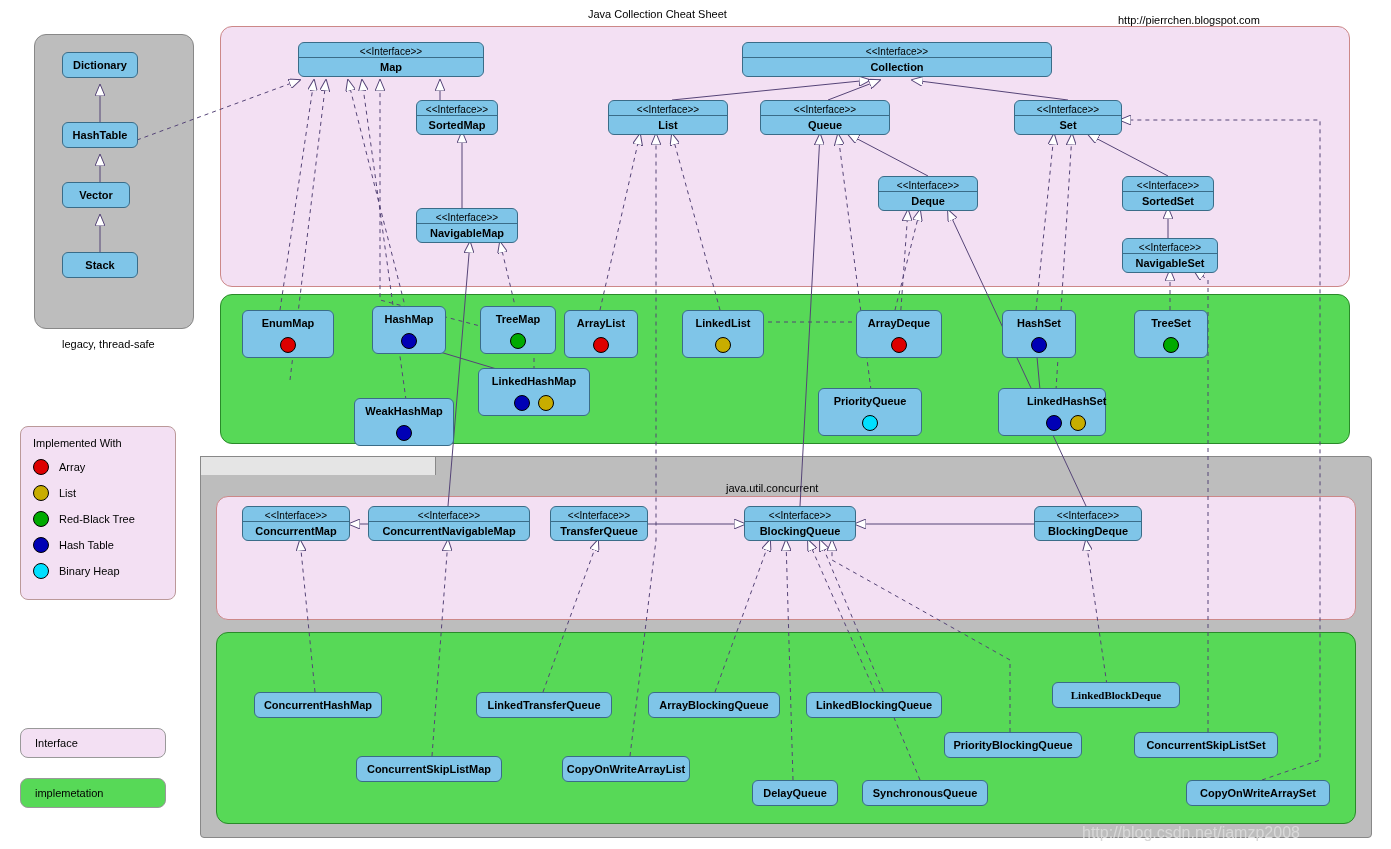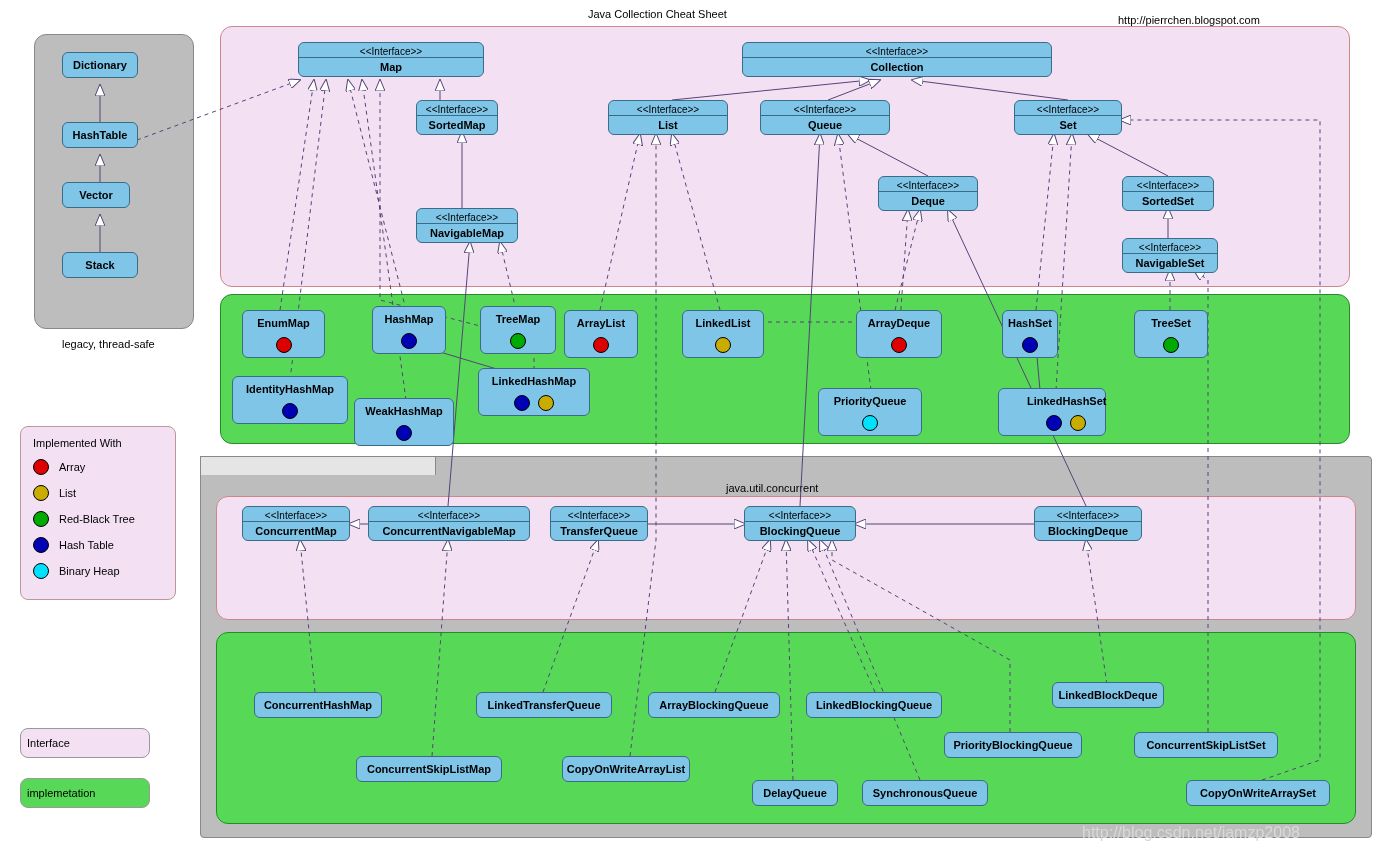--- a/index.html
+++ b/index.html
@@ -16,21 +16,21 @@
   .d-hash{background:#0000b5;}
   .d-heap{background:#00e0ff;}
   .region{position:absolute;border-radius:12px;box-sizing:border-box;}
   .r-gray{background:#bdbdbd;border:1px solid #888;}
   .r-pink{background:#f3e0f3;border:1px solid #c88;}
   .r-green{background:#57d957;border:1px solid #2a8a2a;}
   .label{position:absolute;font-size:11px;}
   .legend{position:absolute;background:#f3e0f3;border:1px solid #b99;border-radius:8px;padding:10px 12px;box-sizing:border-box;}
   .legend .row{display:flex;align-items:center;gap:10px;margin:10px 0;}
   .legend .row .dot{width:14px;height:14px;}
-  .swatch{position:absolute;border-radius:8px;padding:8px 6px;border:1px solid #999;}
+  .swatch{position:absolute;border-radius:8px;padding:8px 14px;border:1px solid #999;}
   .swatch.pink{background:#f3e0f3;}
   .swatch.green{background:#57d957;}
   .watermark{position:absolute;color:#d9d9d9;font-size:16px;}
   svg{position:absolute;left:0;top:0;pointer-events:none;}
 </style>
 </head>
 <body>
 
 <div id="stage">
 
@@ -178,30 +178,24 @@
     </div>
   <div class="box" style="left:1122px;top:176px;width:92px;">
       <div class="st">&lt;&lt;Interface&gt;&gt;</div>
       <div class="nm">SortedSet</div>
     </div>
   <div class="box" style="left:1122px;top:238px;width:96px;">
       <div class="st">&lt;&lt;Interface&gt;&gt;</div>
       <div class="nm">NavigableSet</div>
     </div>
 
-  <div class="box" style="left:242px;top:310px;width:83px;">
+  <div class="box" style="left:242px;top:310px;width:92px;">
       <div class="nm only">EnumMap</div>
       <div class="dotrow">
         <span class="dot d-array"></span>
-      </div>
-    </div>
-  <div class="box" style="left:232px;top:376px;width:116px;">
-      <div class="nm only">IdentityHashMap</div>
-      <div class="dotrow">
-        <span class="dot d-hash"></span>
       </div>
     </div>
   <div class="box" style="left:372px;top:306px;width:74px;">
       <div class="nm only">HashMap</div>
       <div class="dotrow">
         <span class="dot d-hash"></span>
       </div>
     </div>
   <div class="box" style="left:354px;top:398px;width:100px;">
       <div class="nm only">WeakHashMap</div>
@@ -233,21 +227,21 @@
       <div class="dotrow">
         <span class="dot d-list"></span>
       </div>
     </div>
   <div class="box" style="left:856px;top:310px;width:86px;">
       <div class="nm only">ArrayDeque</div>
       <div class="dotrow">
         <span class="dot d-array"></span>
       </div>
     </div>
-  <div class="box" style="left:1002px;top:310px;width:56px;">
+  <div class="box" style="left:1002px;top:310px;width:74px;">
       <div class="nm only">HashSet</div>
       <div class="dotrow">
         <span class="dot d-hash"></span>
       </div>
     </div>
   <div class="box" style="left:1134px;top:310px;width:74px;">
       <div class="nm only">TreeSet</div>
       <div class="dotrow">
         <span class="dot d-tree"></span>
       </div>
@@ -307,21 +301,21 @@
     </div>
   <div class="box" style="left:752px;top:780px;width:86px;">
       <div class="nm only">DelayQueue</div>
     </div>
   <div class="box" style="left:862px;top:780px;width:126px;">
       <div class="nm only">SynchronousQueue</div>
     </div>
   <div class="box" style="left:944px;top:732px;width:138px;">
       <div class="nm only">PriorityBlockingQueue</div>
     </div>
-  <div class="box" style="left:1052px;top:682px;width:112px;">
+  <div class="box" style="left:1052px;top:682px;width:128px;font-family:Liberation Serif, serif;">
       <div class="nm only">LinkedBlockDeque</div>
     </div>
   <div class="box" style="left:1134px;top:732px;width:144px;">
       <div class="nm only">ConcurrentSkipListSet</div>
     </div>
   <div class="box" style="left:1186px;top:780px;width:144px;">
       <div class="nm only">CopyOnWriteArraySet</div>
     </div>
 
   <div class="legend" style="left:20px;top:426px;width:156px;">

